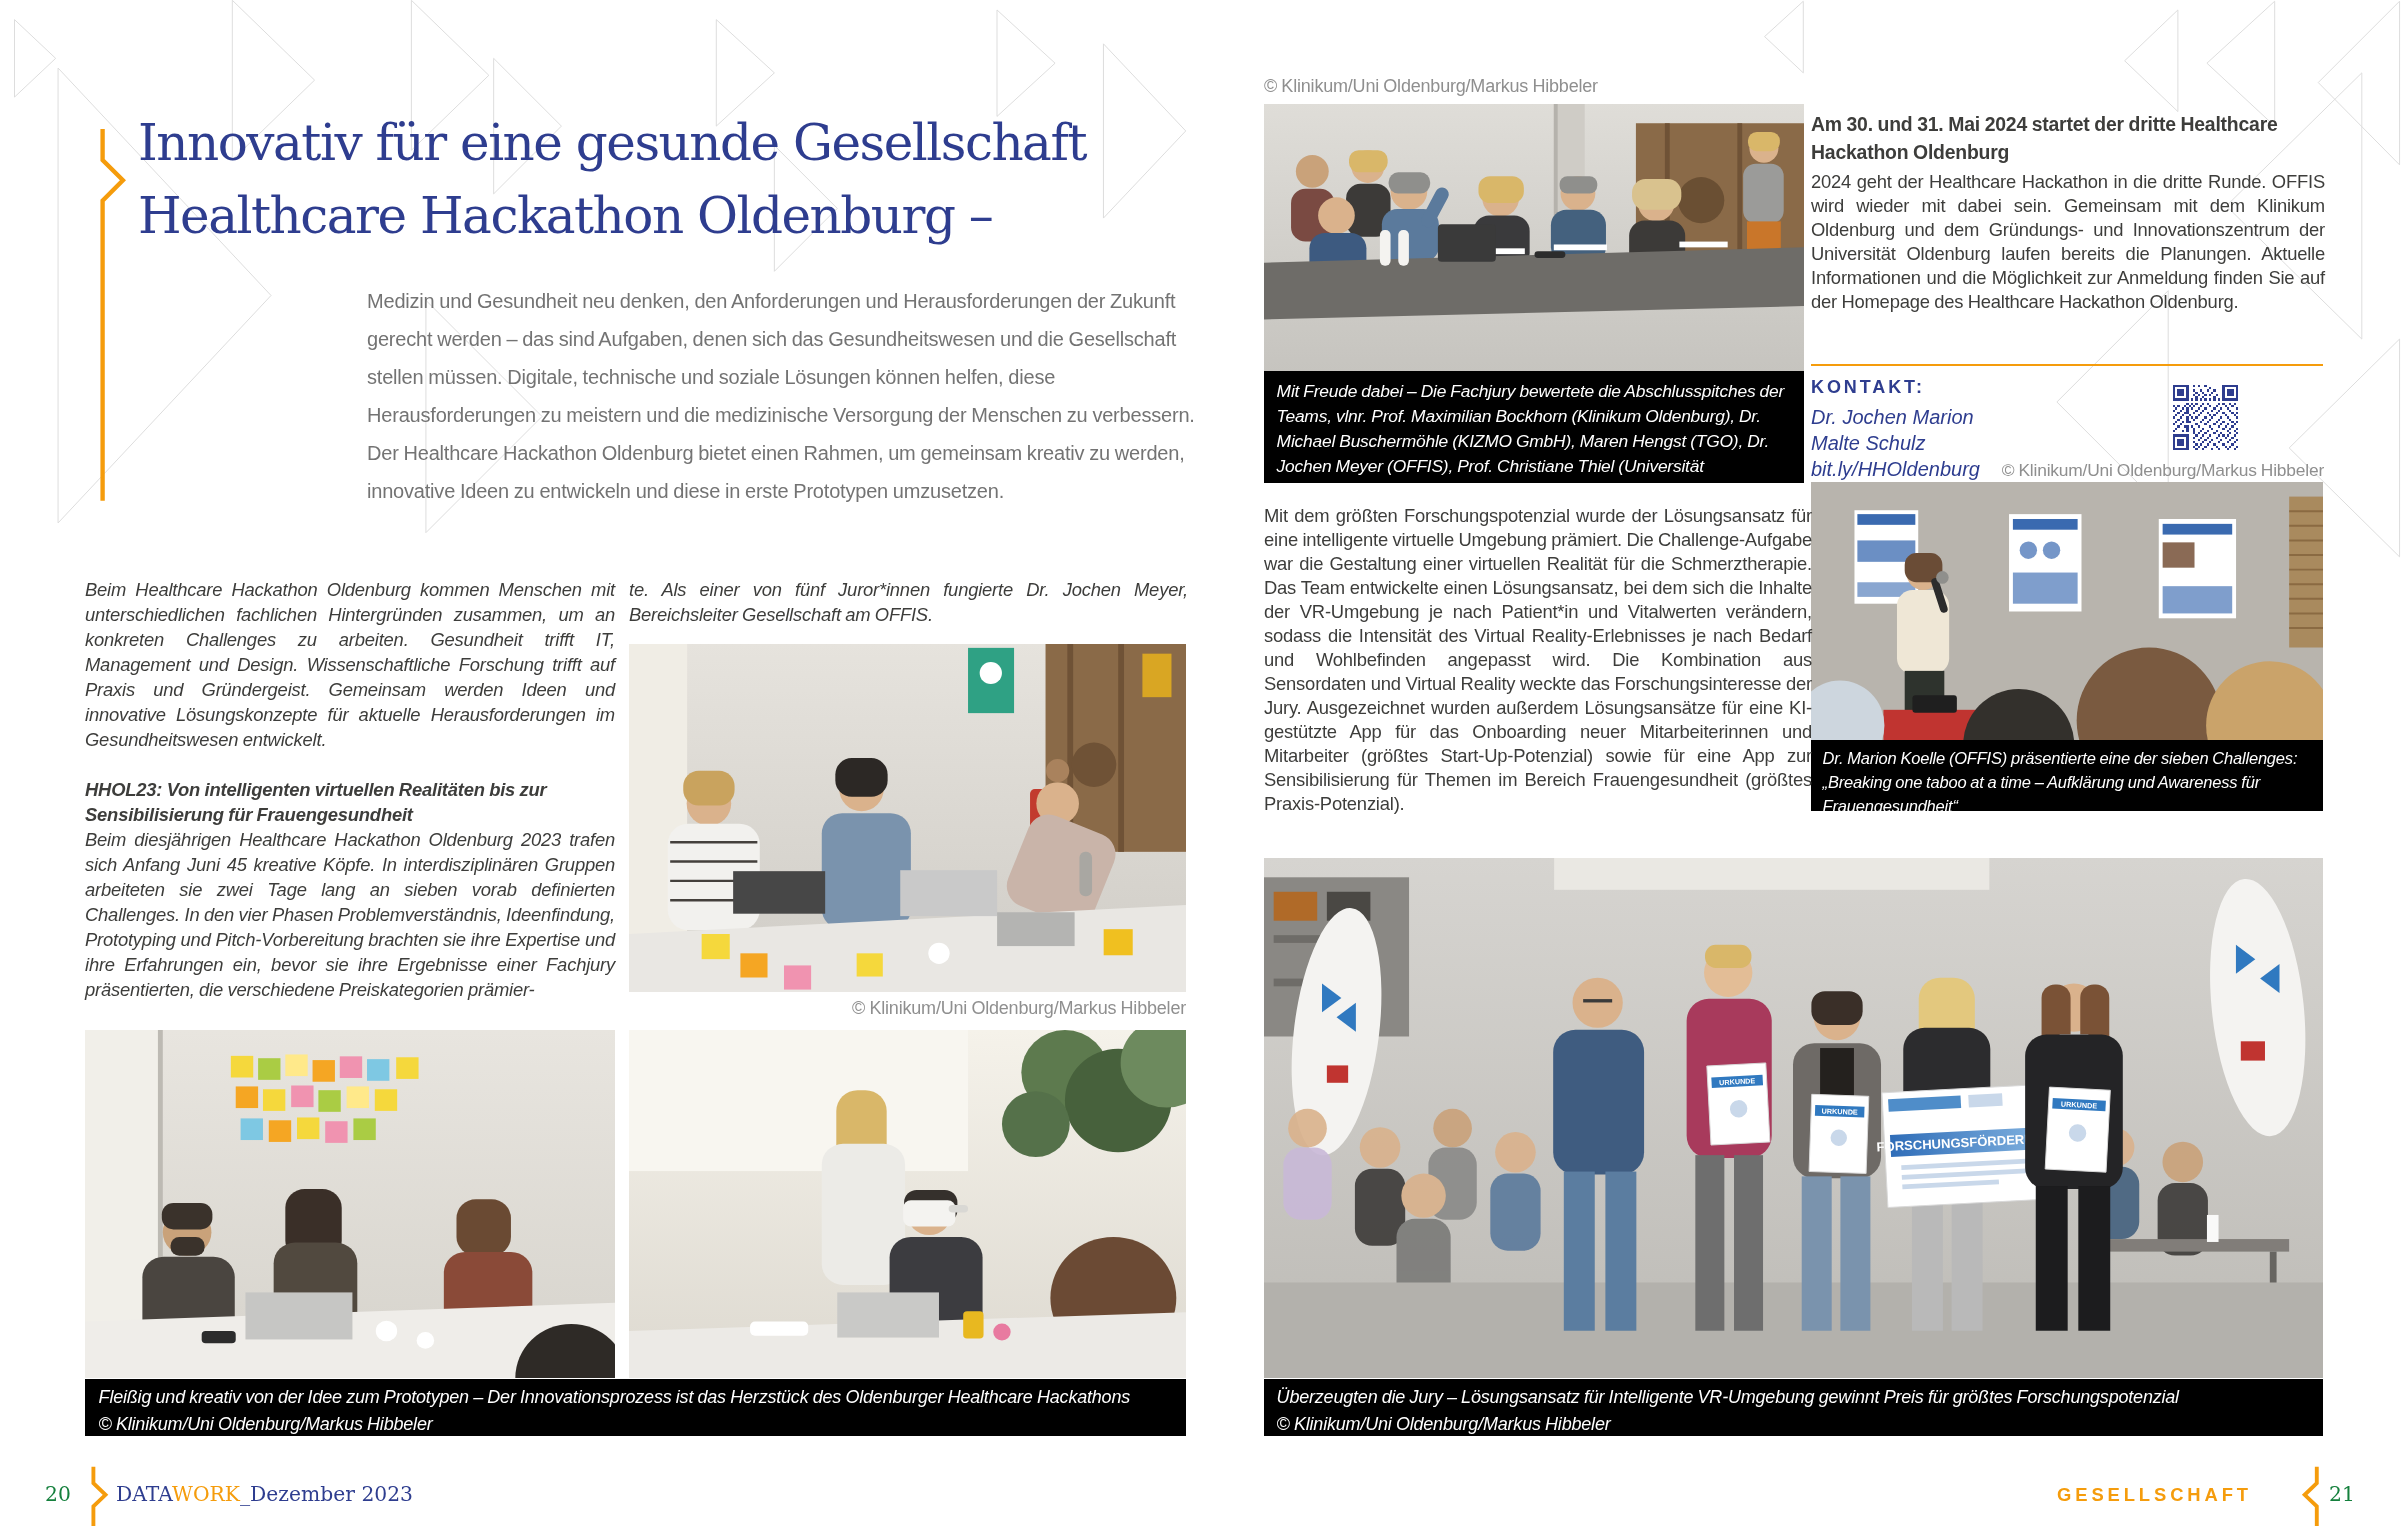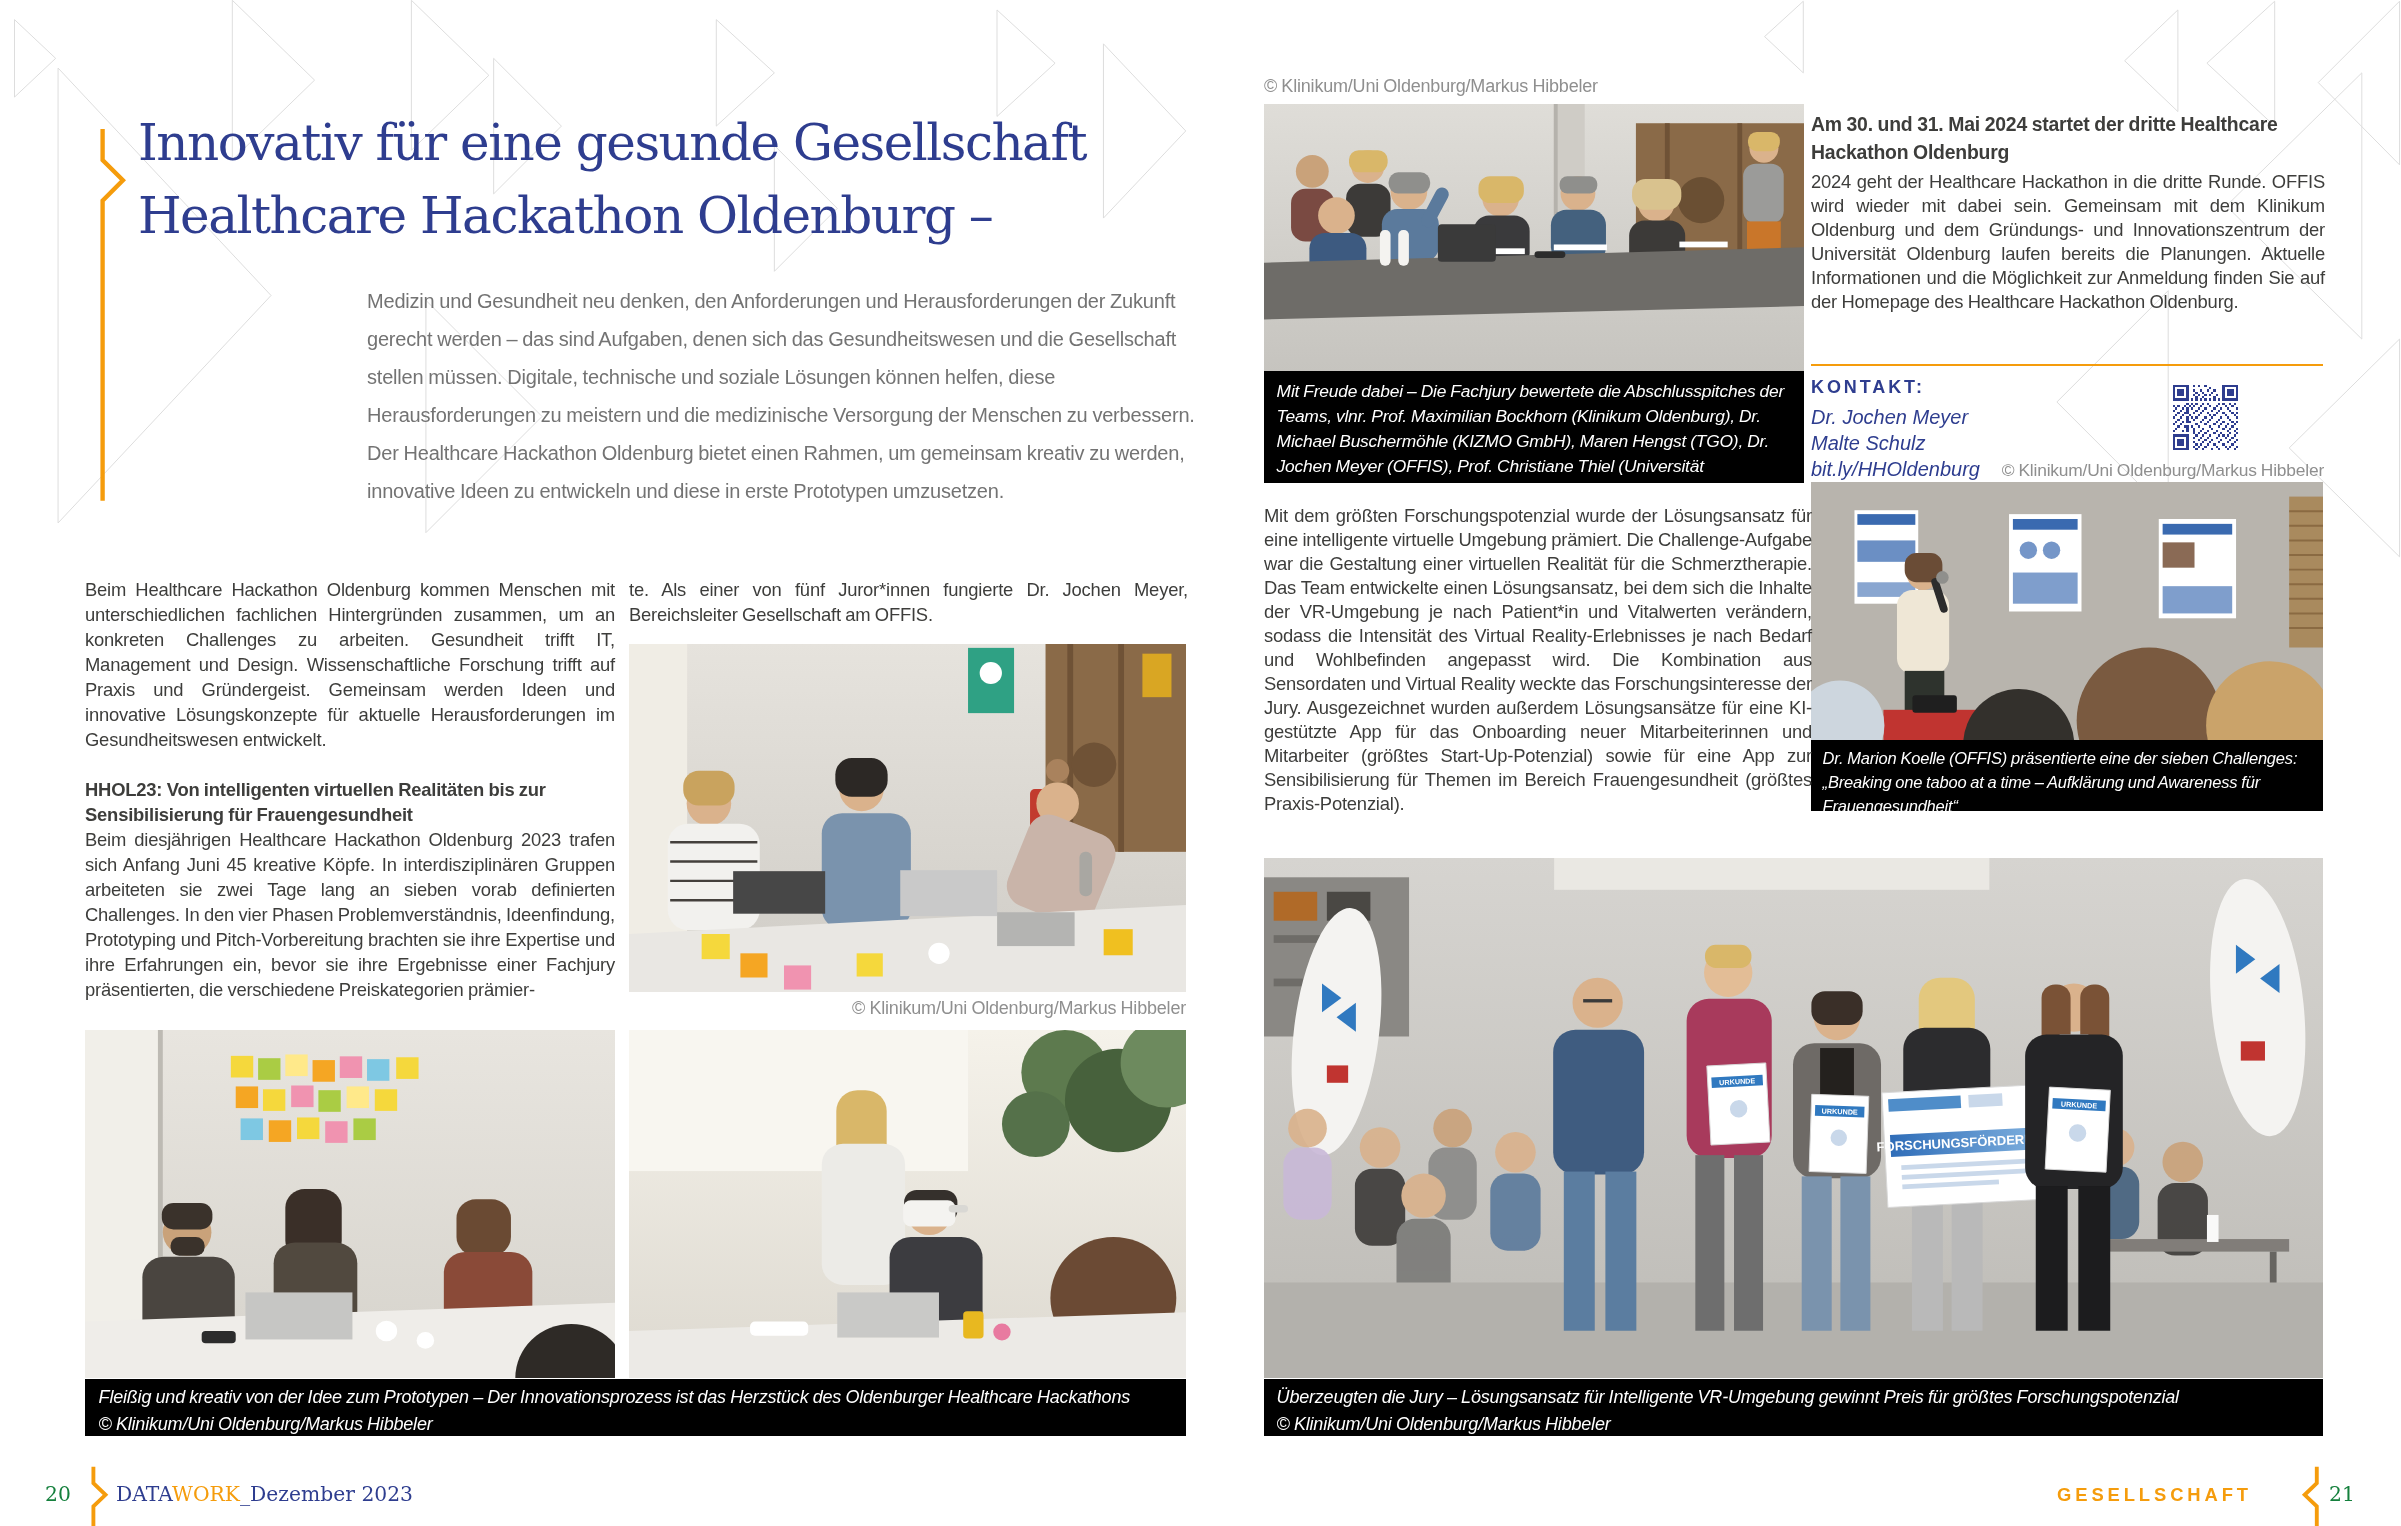--- a/index.html
+++ b/index.html
@@ -10,21 +10,21 @@
   
   #bg{position:absolute;left:0;top:0;width:2401px;height:1527px;z-index:0;}
   .content{z-index:2;}
   
   .title{left:138px;top:107px;width:1070px;font-family:"DejaVu Serif",serif;
          font-size:50px;line-height:73px;color:#2e3d8f;letter-spacing:-1.5px;}
   .title div{white-space:nowrap;}
   
   .intro{left:367px;top:282px;width:835px;font-size:20px;line-height:38px;color:#737373;}
   
-  .bodytext{font-size:18.4px;line-height:25px;text-align:justify;color:#3d3d3b;}
+  .bodytext{font-size:18.4px;line-height:25px;text-align:justify;color:#3d3d3b;font-style:italic;}
   .col1{left:85px;top:577px;width:530px;}
   .col2{left:629px;top:577px;width:559px;}
   .subhead{font-weight:700;text-align:left;margin-top:25px;}
   .rp-body{font-size:18.4px;line-height:24px;text-align:justify;}
   
   .photo{overflow:hidden;background:#d8d6d2;}
   .photo svg{display:block;width:100%;height:100%;}
   .ph-b{left:629px;top:644px;width:557px;height:348px;}
   .ph-c{left:85px;top:1030px;width:530px;height:348px;}
   .ph-d{left:629px;top:1030px;width:557px;height:348px;}
@@ -319,21 +319,21 @@
     </div>
 
     <div class="abs content band band-jury cond">Mit Freude dabei – Die Fachjury bewertete die Abschlusspitches der Teams, vlnr. Prof. Maximilian Bockhorn (Klinikum Oldenburg), Dr. Michael Buschermöhle (KIZMO GmbH), Maren Hengst (TGO), Dr. Jochen Meyer (OFFIS), Prof. Christiane Thiel (Universität Oldenburg)</div>
 
     <div class="abs content rp-heading cond">Am 30. und 31. Mai 2024 startet der dritte Healthcare Hackathon Oldenburg</div>
     <div class="abs content rp-body cond rp-para">2024 geht der Healthcare Hackathon in die dritte Runde. OFFIS wird wieder mit dabei sein. Gemeinsam mit dem Klinikum Oldenburg und dem Gründungs- und Innovationszentrum der Universität Oldenburg laufen bereits die Planungen. Aktuelle Informationen und die Möglichkeit zur Anmeldung finden Sie auf der Homepage des Healthcare Hackathon Oldenburg.</div>
 
     <div class="abs content orange-rule"></div>
     <div class="abs content kontakt">KONTAKT:</div>
     <div class="abs content knames">
-      <div>Dr. Jochen Meyer</div>
+      <div>Dr. Jochen Marion</div>
       <div>Malte Schulz</div>
       <div><a class="klink">bit.ly/HHOldenburg</a></div>
     </div>
 
     <div class="abs content qr">
       <svg viewBox="0 0 29 29" shape-rendering="crispEdges">
         <rect width="29" height="29" fill="#ffffff"></rect>
         <g fill="#2e3d8f">
           <rect x="0" y="0" width="7" height="7"></rect>
             <rect x="22" y="0" width="7" height="7"></rect>

